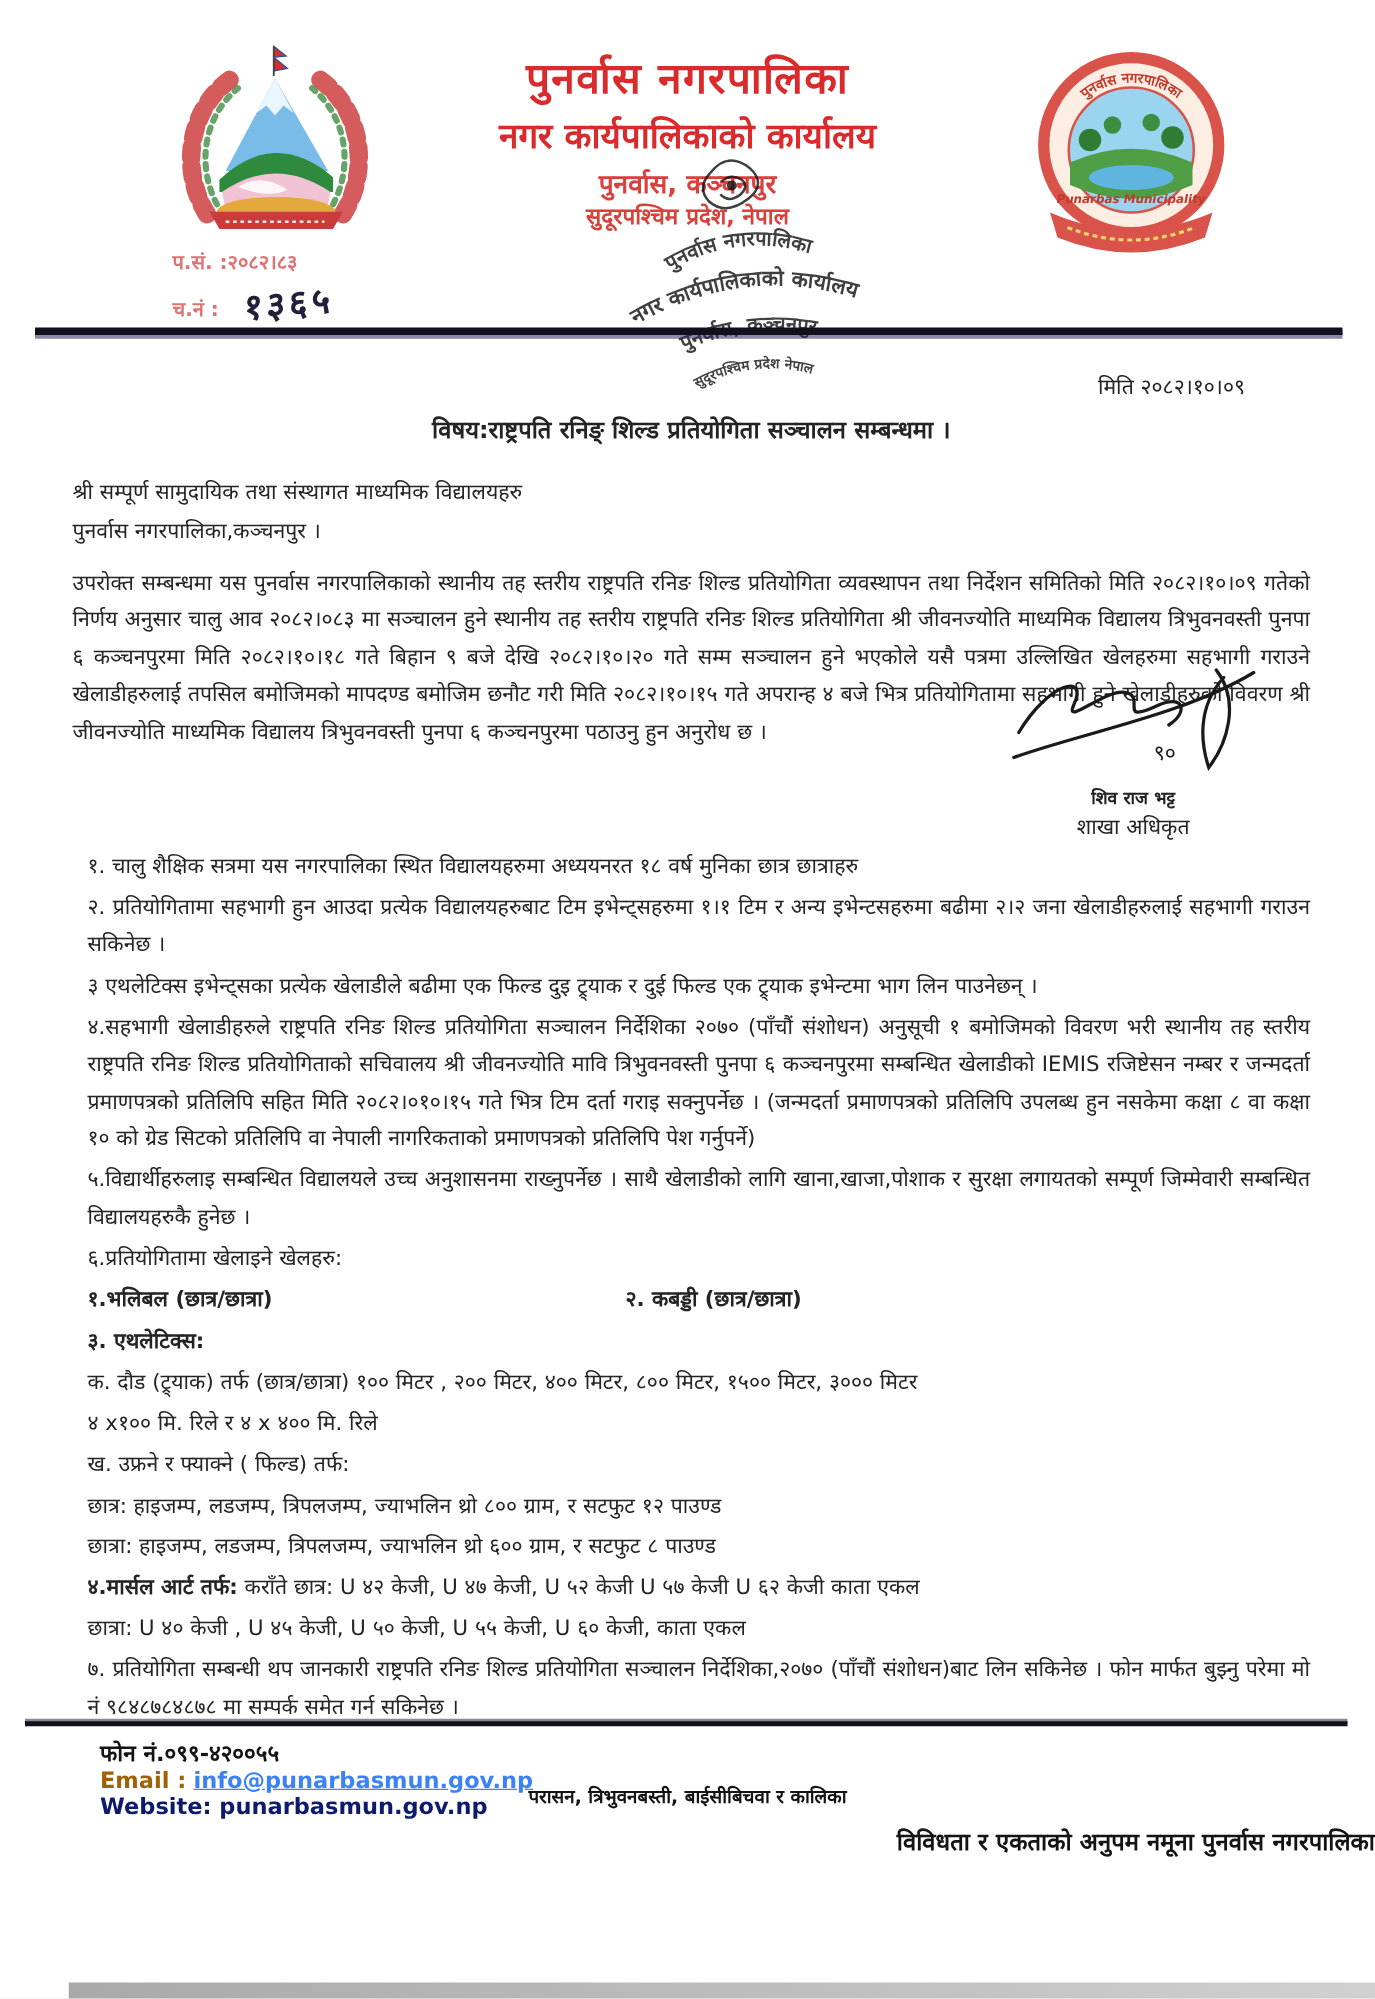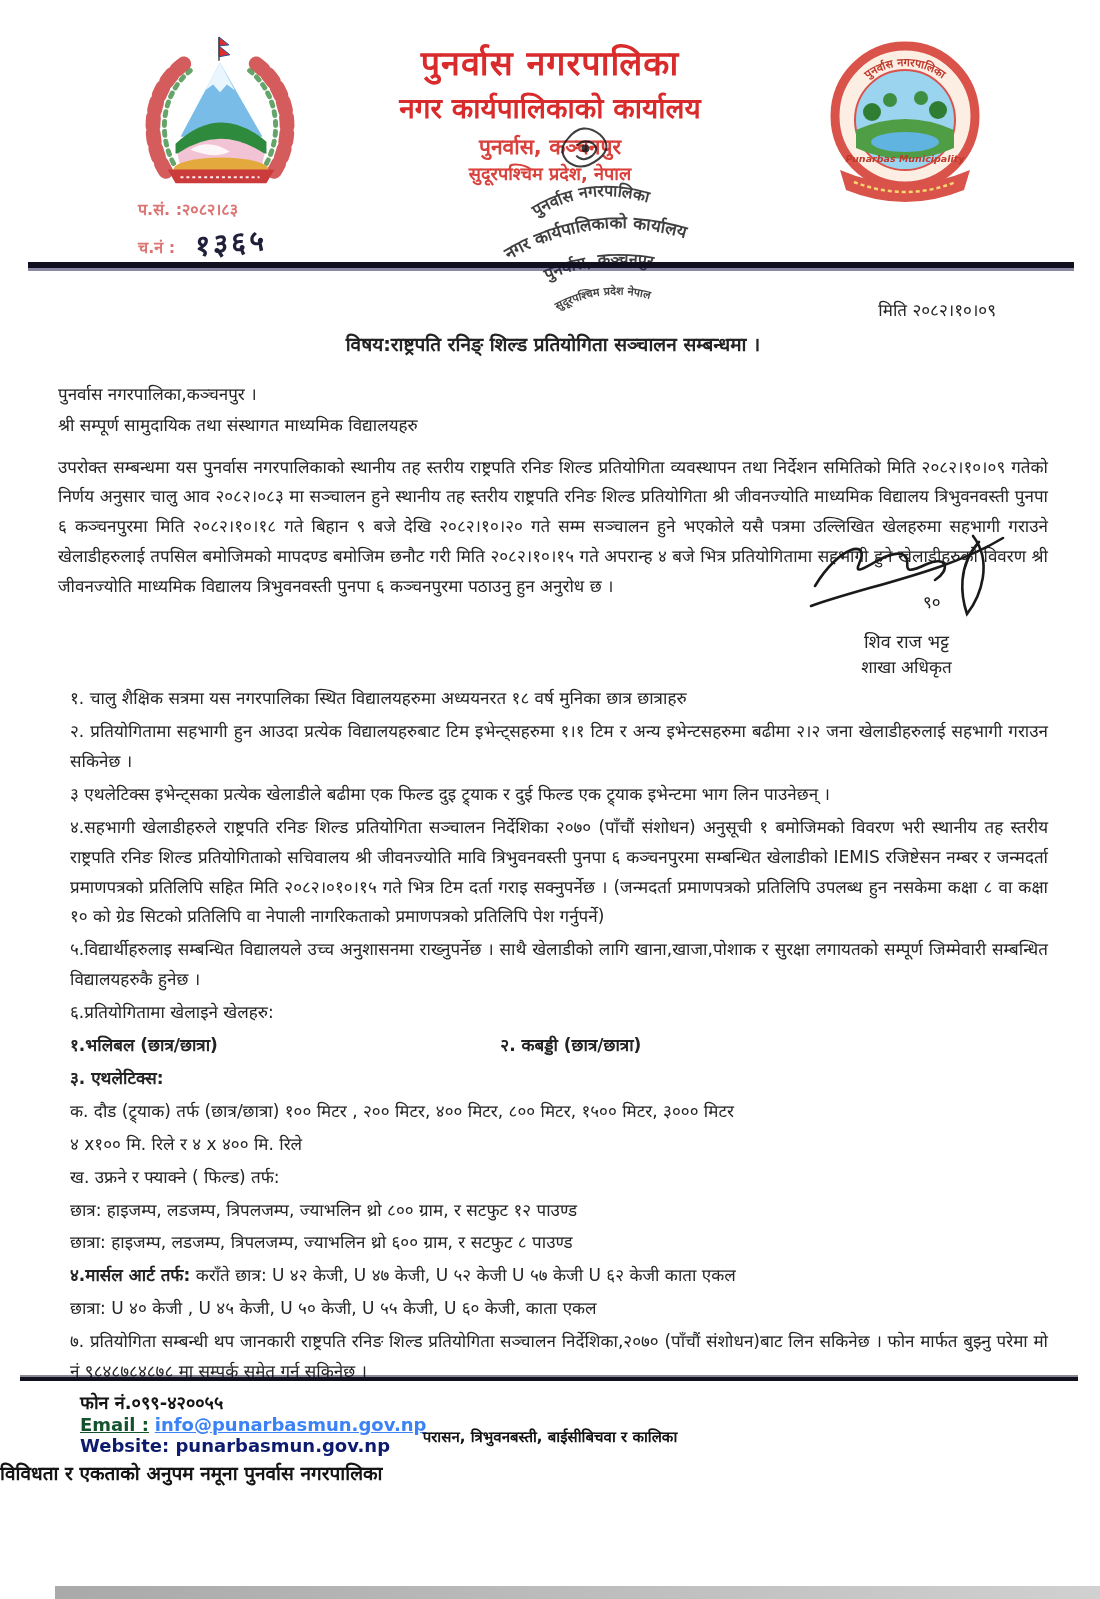--- a/index.html
+++ b/index.html
@@ -22,39 +22,39 @@
          transform:rotate(-7deg);opacity:.82;pointer-events:none;}
   .rule-top{position:absolute;left:28px;right:26px;top:262px;height:6px;background:#10101e;
             box-shadow:0 3px 0 rgba(40,40,90,.55);}
   
   .letter{position:absolute;left:58px;right:52px;top:296px;font-size:17px;line-height:1.76;}
   .date-line{text-align:right;padding-right:52px;font-size:17px;}
   .subject-line{text-align:center;font-weight:600;font-size:19px;margin-top:2px;}
   .addressee{margin-top:18px;line-height:1.8;}
   .body-par{margin-top:12px;text-align:justify;}
   .sig-block{width:235px;margin:-78px 24px 0 auto;text-align:center;line-height:1.5;}
-  .sig-name{font-weight:normal;font-size:18px;margin-top:-4px;}
+  .sig-name{font-weight:bold;font-size:14px;margin-top:-4px;}
   .sig-title{font-size:17px;}
   .notes{margin-top:4px;text-align:justify;margin-left:12px;}
   .notes>div{margin-bottom:3px;}
   .games-row{display:flex;font-weight:bold;}
   .games-row .g-left{width:44%;}
   .bold{font-weight:bold;}
   
   .rule-bottom{position:absolute;left:20px;right:22px;top:1377px;height:4px;background:#10101e;
                box-shadow:0 -2px 0 rgba(20,20,40,.5);}
   .footer-row{position:absolute;left:80px;right:95px;top:1390px;display:flex;
               justify-content:space-between;align-items:baseline;font-size:18px;flex-direction:column;}
   .f-phone{font-weight:bold;color:#141414;}
-  .f-email-label{font-weight:bold;color:#14532d;text-decoration:underline;}
+  .f-email-label{font-weight:bold;color:#a16207;}
   .f-email{color:#3b82f6;text-decoration:underline;font-weight:bold;}
   .f-web{font-weight:bold;color:#0d1b6e;}
   .footer-wards{position:absolute;left:0;right:0;top:1426px;text-align:center;
                 font-size:15px;font-weight:bold;color:#141414;}
-  .footer-motto{position:absolute;left:0;right:0;top:1460px;text-align:left;
+  .footer-motto{position:absolute;left:0;right:0;top:1460px;text-align:right;
                 font-size:19px;font-weight:bold;color:#141414;}
   .scan-strip{position:absolute;left:55px;right:0;top:1586px;height:13px;
               background:linear-gradient(90deg,#9a9a9a,#b5b5b5 60%,#c8c8c8);opacity:.85;}
   svg text{font-family:"DejaVu Sans","Liberation Sans",sans-serif;}
 </style>
 </head>
 <body>
 
 <div class="page">
 
@@ -141,22 +141,22 @@
       <textPath href="#stArc4" startOffset="50%" text-anchor="middle">सुदूरपश्चिम प्रदेश नेपाल</textPath>
     </text>
   </svg>
 
   <div class="rule-top"></div>
 
   <div class="letter">
     <div class="date-line">मिति २०८२।१०।०९</div>
     <div class="subject-line">विषय:राष्ट्रपति रनिङ् शिल्ड प्रतियोगिता सञ्चालन सम्बन्धमा ।</div>
     <div class="addressee">
+      <div>श्री सम्पूर्ण सामुदायिक तथा संस्थागत माध्यमिक विद्यालयहरु</div>
       <div>पुनर्वास नगरपालिका,कञ्चनपुर ।</div>
-      <div>श्री सम्पूर्ण सामुदायिक तथा संस्थागत माध्यमिक विद्यालयहरु</div>
     </div>
     <div class="body-par">उपरोक्त सम्बन्धमा यस पुनर्वास नगरपालिकाको स्थानीय तह स्तरीय राष्ट्रपति रनिङ शिल्ड प्रतियोगिता व्यवस्थापन तथा निर्देशन समितिको मिति २०८२।१०।०९ गतेको निर्णय अनुसार चालु आव २०८२।०८३ मा सञ्चालन हुने स्थानीय तह स्तरीय राष्ट्रपति रनिङ शिल्ड प्रतियोगिता श्री जीवनज्योति माध्यमिक विद्यालय त्रिभुवनवस्ती पुनपा ६ कञ्चनपुरमा मिति २०८२।१०।१८ गते बिहान ९ बजे देखि २०८२।१०।२० गते सम्म सञ्चालन हुने भएकोले यसै पत्रमा उल्लिखित खेलहरुमा सहभागी गराउने खेलाडीहरुलाई तपसिल बमोजिमको मापदण्ड बमोजिम छनौट गरी मिति २०८२।१०।१५ गते अपरान्ह ४ बजे भित्र प्रतियोगितामा सहभागी हुने खेलाडीहरुको विवरण श्री जीवनज्योति माध्यमिक विद्यालय त्रिभुवनवस्ती पुनपा ६ कञ्चनपुरमा पठाउनु हुन अनुरोध छ ।</div>
 
     <div class="sig-block">
       <svg width="220" height="100" viewBox="0 0 220 100">
         <g stroke="#1a1a1a" stroke-width="2.6" fill="none" stroke-linecap="round">
           <path d="M18 62 C 42 22, 74 14, 62 40 C 54 58, 88 26, 104 30 C 120 34, 96 56, 130 40 C 150 31, 154 46, 138 56"></path>
           <path d="M14 82 C 70 62, 150 48, 206 14"></path>
           <path d="M176 12 C 196 38, 184 72, 170 90 C 164 72, 160 42, 182 18"></path>
         </g>

